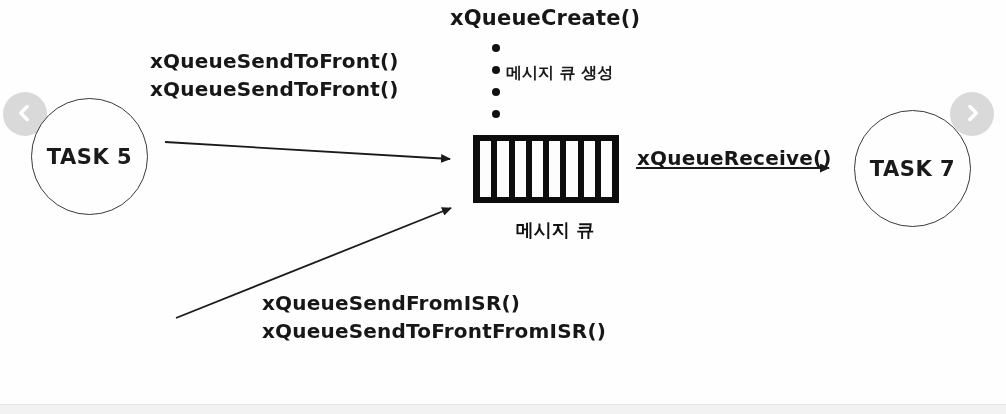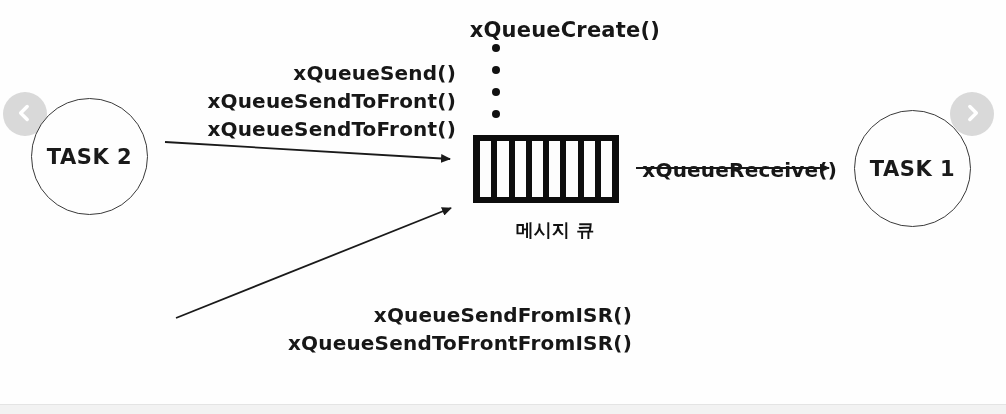--- a/index.html
+++ b/index.html
@@ -37,23 +37,22 @@
   .task2 { left: 31px; top: 98px;  width: 117px; height: 117px; }
   .isr   { left: 33px; top: 296px; width: 114px; height: 112px; }
   .task1 { left: 854px; top: 110px; width: 117px; height: 117px; }
 
   .code-label {
     position: absolute;
     font-weight: bold;
     font-size: 20px;
     color: #171717;
     letter-spacing: 0.2px;
-    text-align: right;
+    text-align: left;
     white-space: nowrap;
-    margin-top: 12px;
   }
   .send-block   { left: 150px; top: 47px;  width: 306px; line-height: 28px; }
   .isr-block    { left: 262px; top: 289px; width: 370px; line-height: 28px; }
   .create-label { left: 450px; top: 6px;   width: 210px; font-size: 21px; }
   .receive-label{ left: 637px; top: 146px; width: 200px; }
 
   .dots-col {
     position: absolute;
     left: 492px; top: 44px;
     display: flex;
@@ -149,43 +148,43 @@
 
   <button class="nav-btn nav-next">
     <span>
       <svg width="26" height="26" viewBox="0 0 24 24">
         <path d="M10 6 L16 12 L10 18" fill="none" stroke="#ffffff" stroke-width="3.2" stroke-linecap="round" stroke-linejoin="round"></path>
       </svg>
     </span>
   </button>
 
   <div class="node-circle task2">
-    <span>TASK 2</span>
+    <span>TASK 5</span>
   </div>
 
 
   <div class="node-circle task1">
-    <span>TASK 1</span>
+    <span>TASK 7</span>
   </div>
 
   <div class="code-label send-block">
-    <div>xQueueSend()</div>
     <div>xQueueSendToFront()</div>
     <div>xQueueSendToFront()</div>
   </div>
 
   <div class="code-label create-label">xQueueCreate()</div>
 
   <div class="dots-col">
     <span class="dot"></span>
     <span class="dot"></span>
     <span class="dot"></span>
     <span class="dot"></span>
   </div>
 
+  <div class="create-note">메시지 큐 생성</div>
 
   <div class="queue-box">
     <div style="display:flex; gap:6px; flex:1;">
         <div class="slot"></div>
         <div class="slot"></div>
         <div class="slot"></div>
         <div class="slot"></div>
         <div class="slot"></div>
         <div class="slot"></div>
         <div class="slot"></div>

